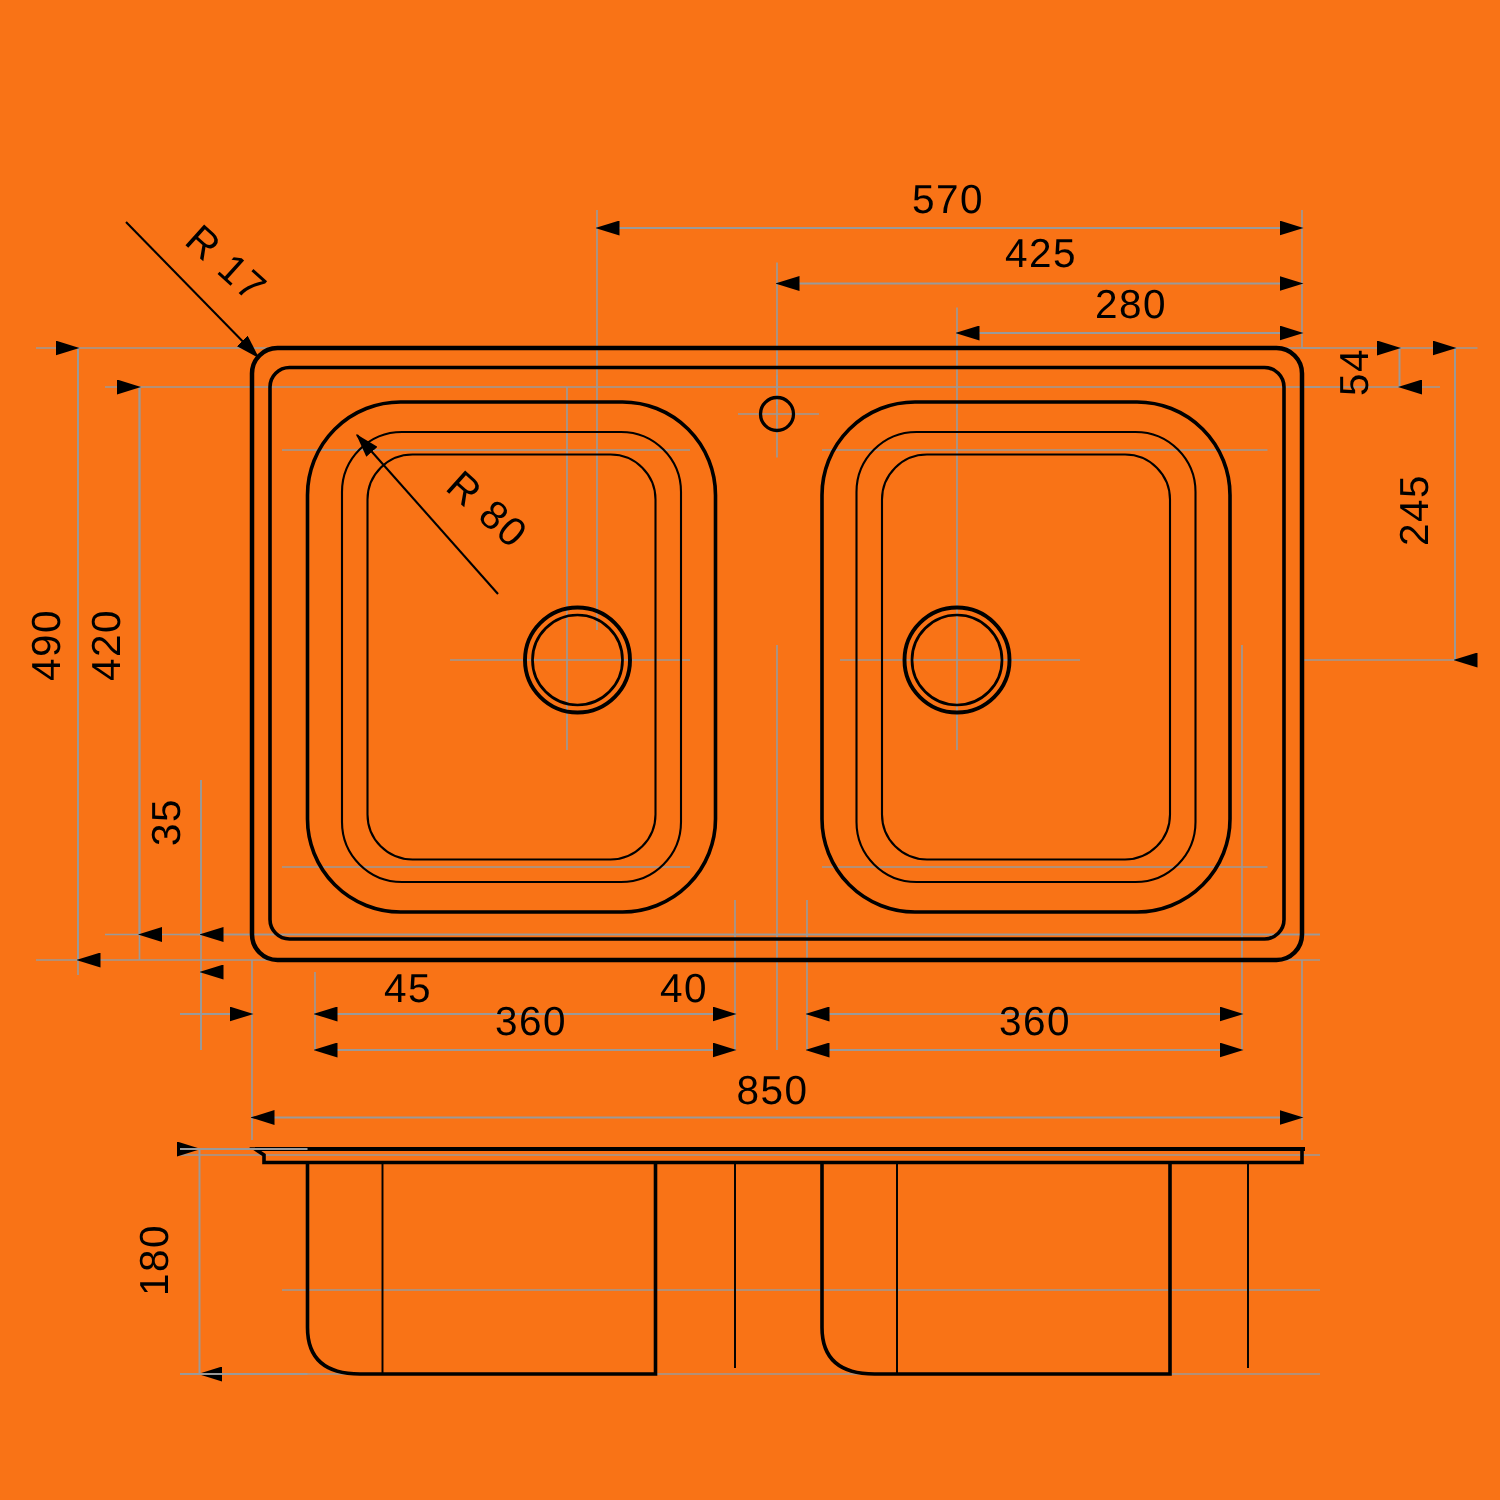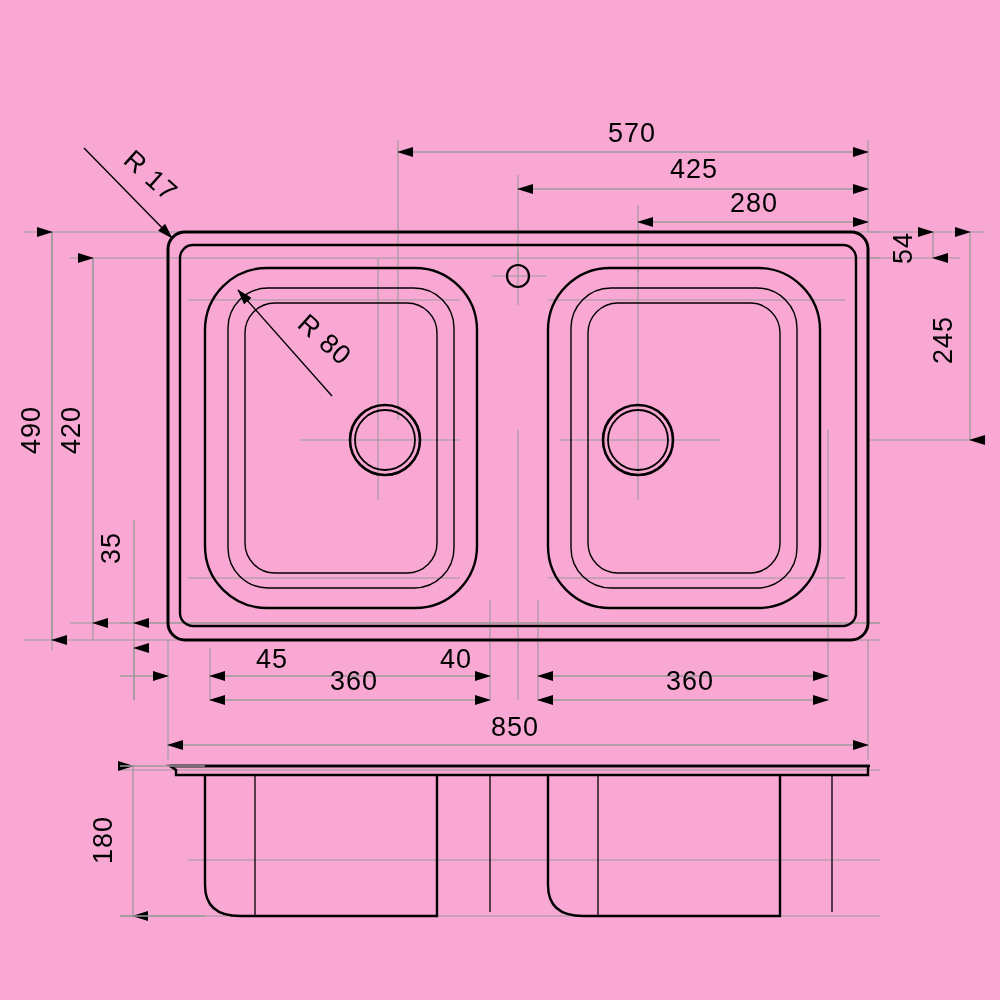--- a/index.html
+++ b/index.html
@@ -9,21 +9,21 @@
     background: #ffffff;
     width: 1000px;
     height: 1000px;
     overflow: hidden;
     font-family: "Liberation Sans", sans-serif;
   }
   #drawing-root {
     position: relative;
     width: 1000px;
     height: 1000px;
-    background: #f9a8d4;
+    background: #f97316;
   }
   svg.sheet {
     position: absolute;
     top: 0;
     left: 0;
     width: 1000px;
     height: 1000px;
     display: block;
   }
   .dim-text {

